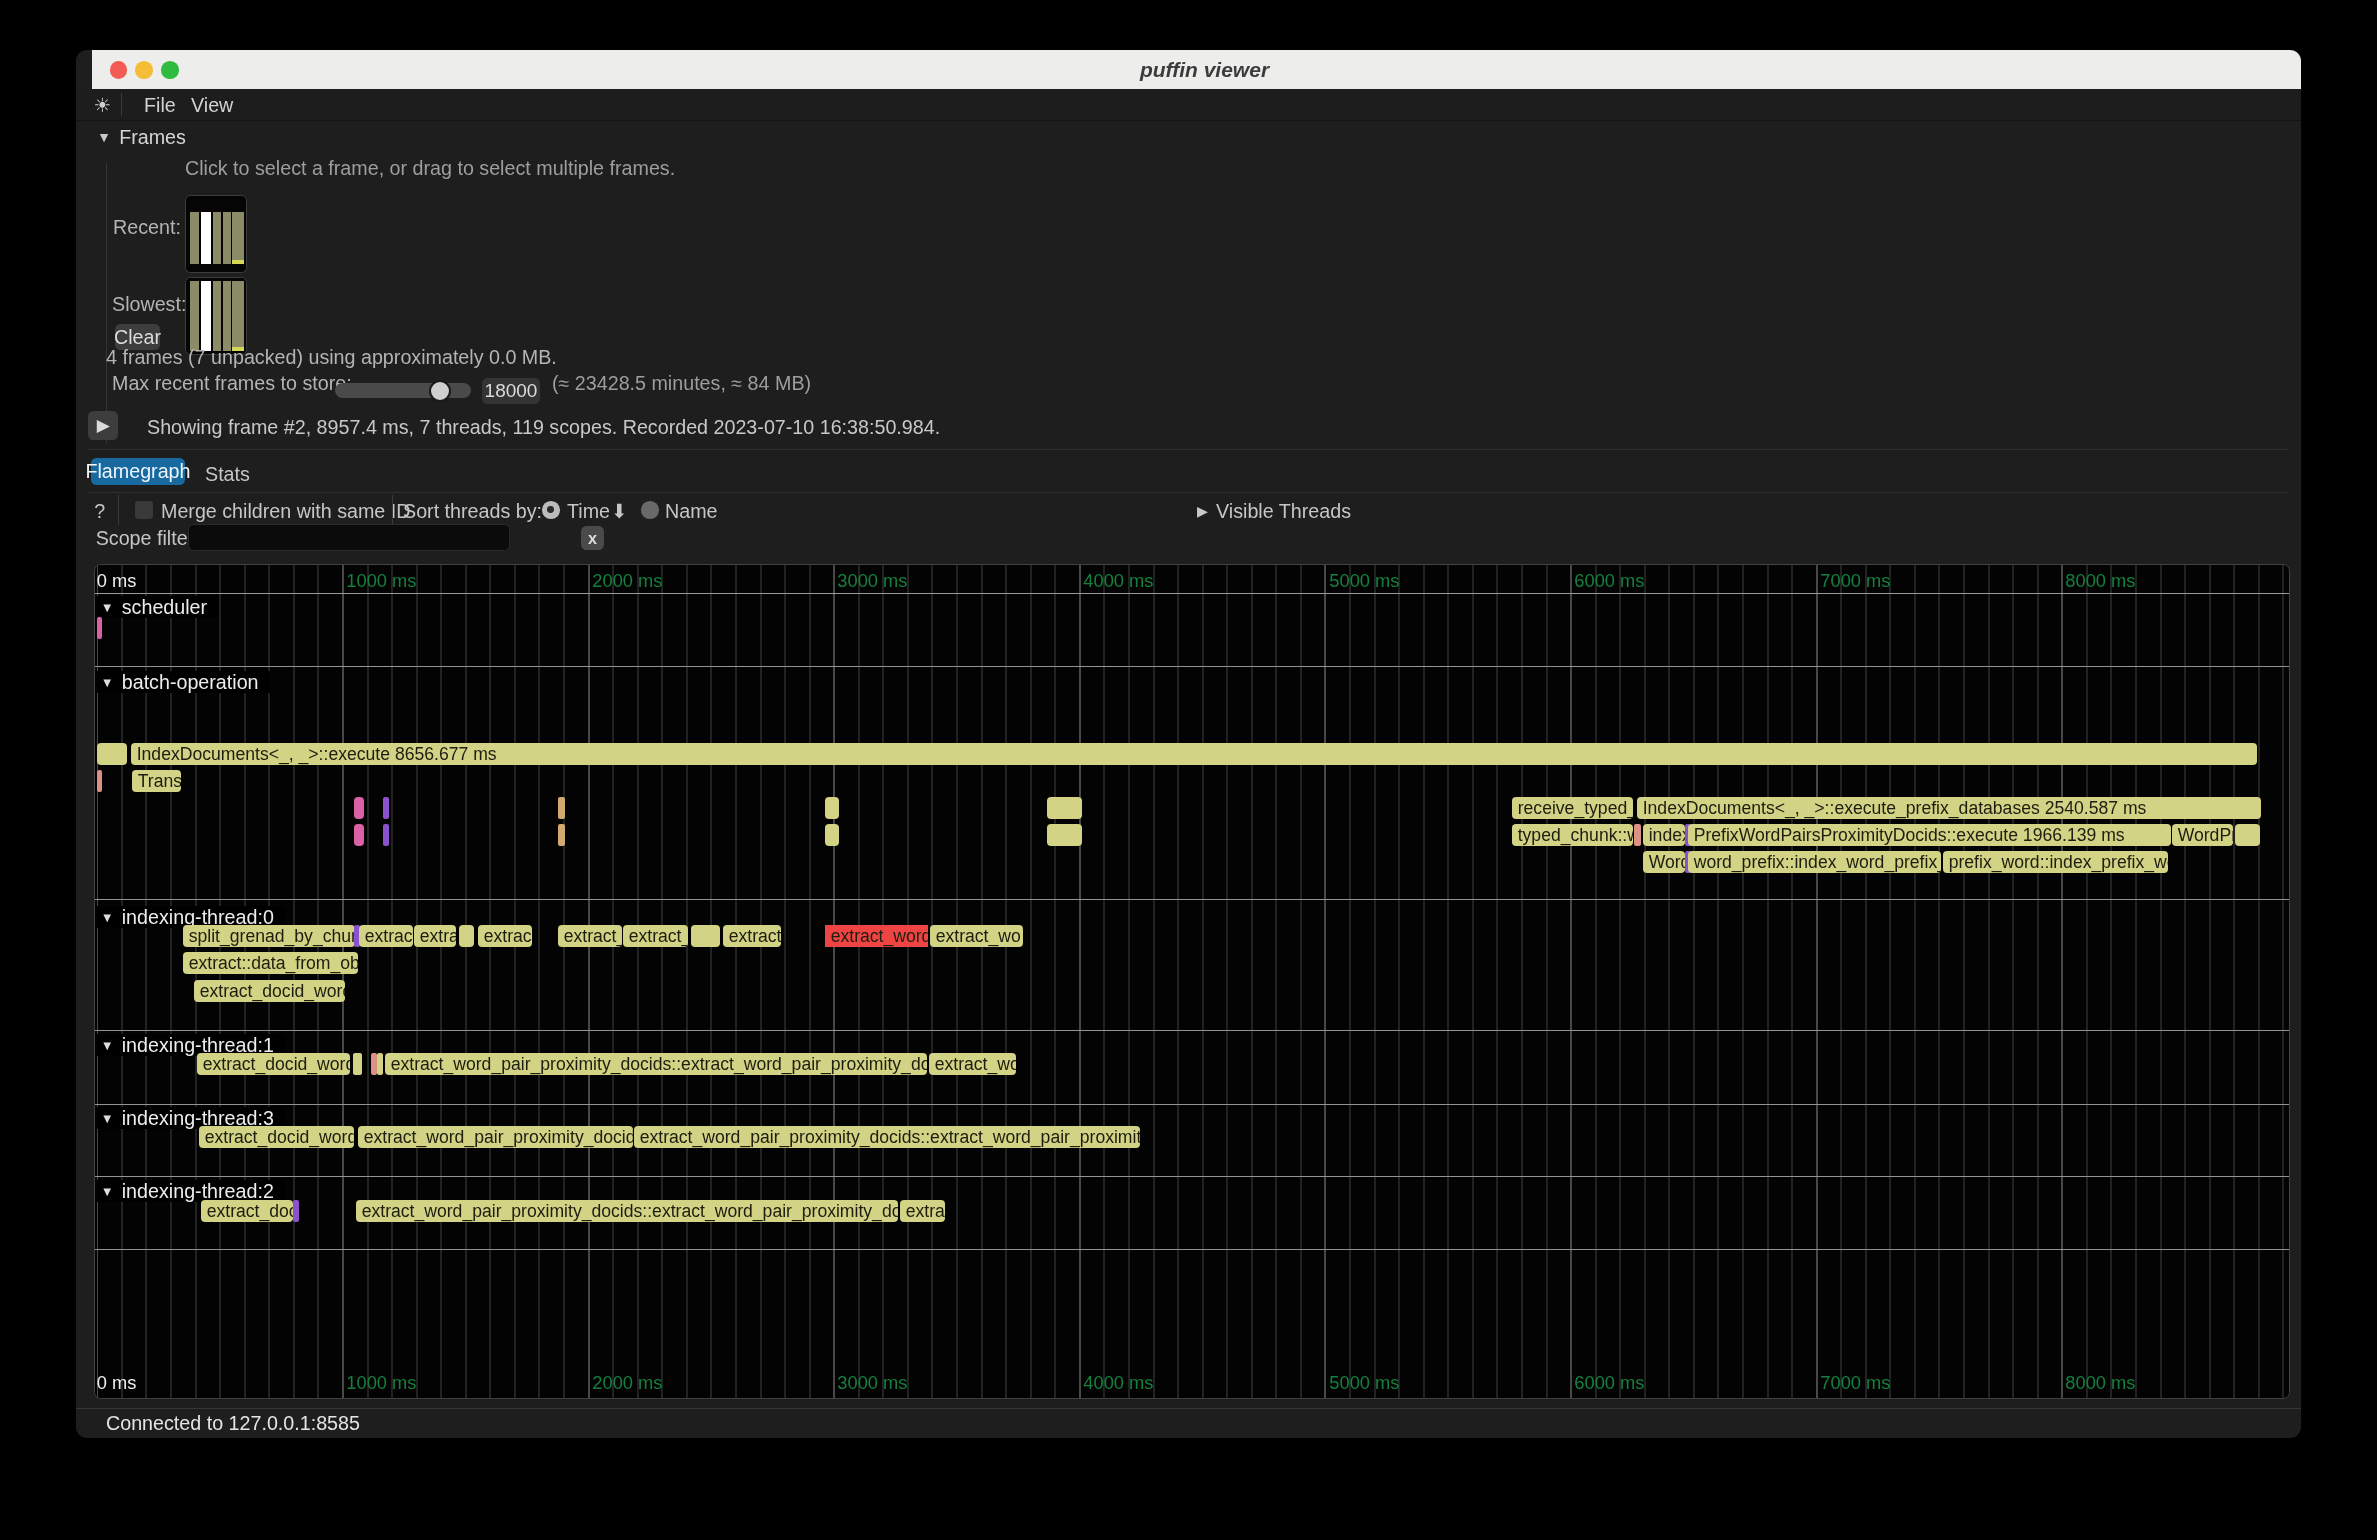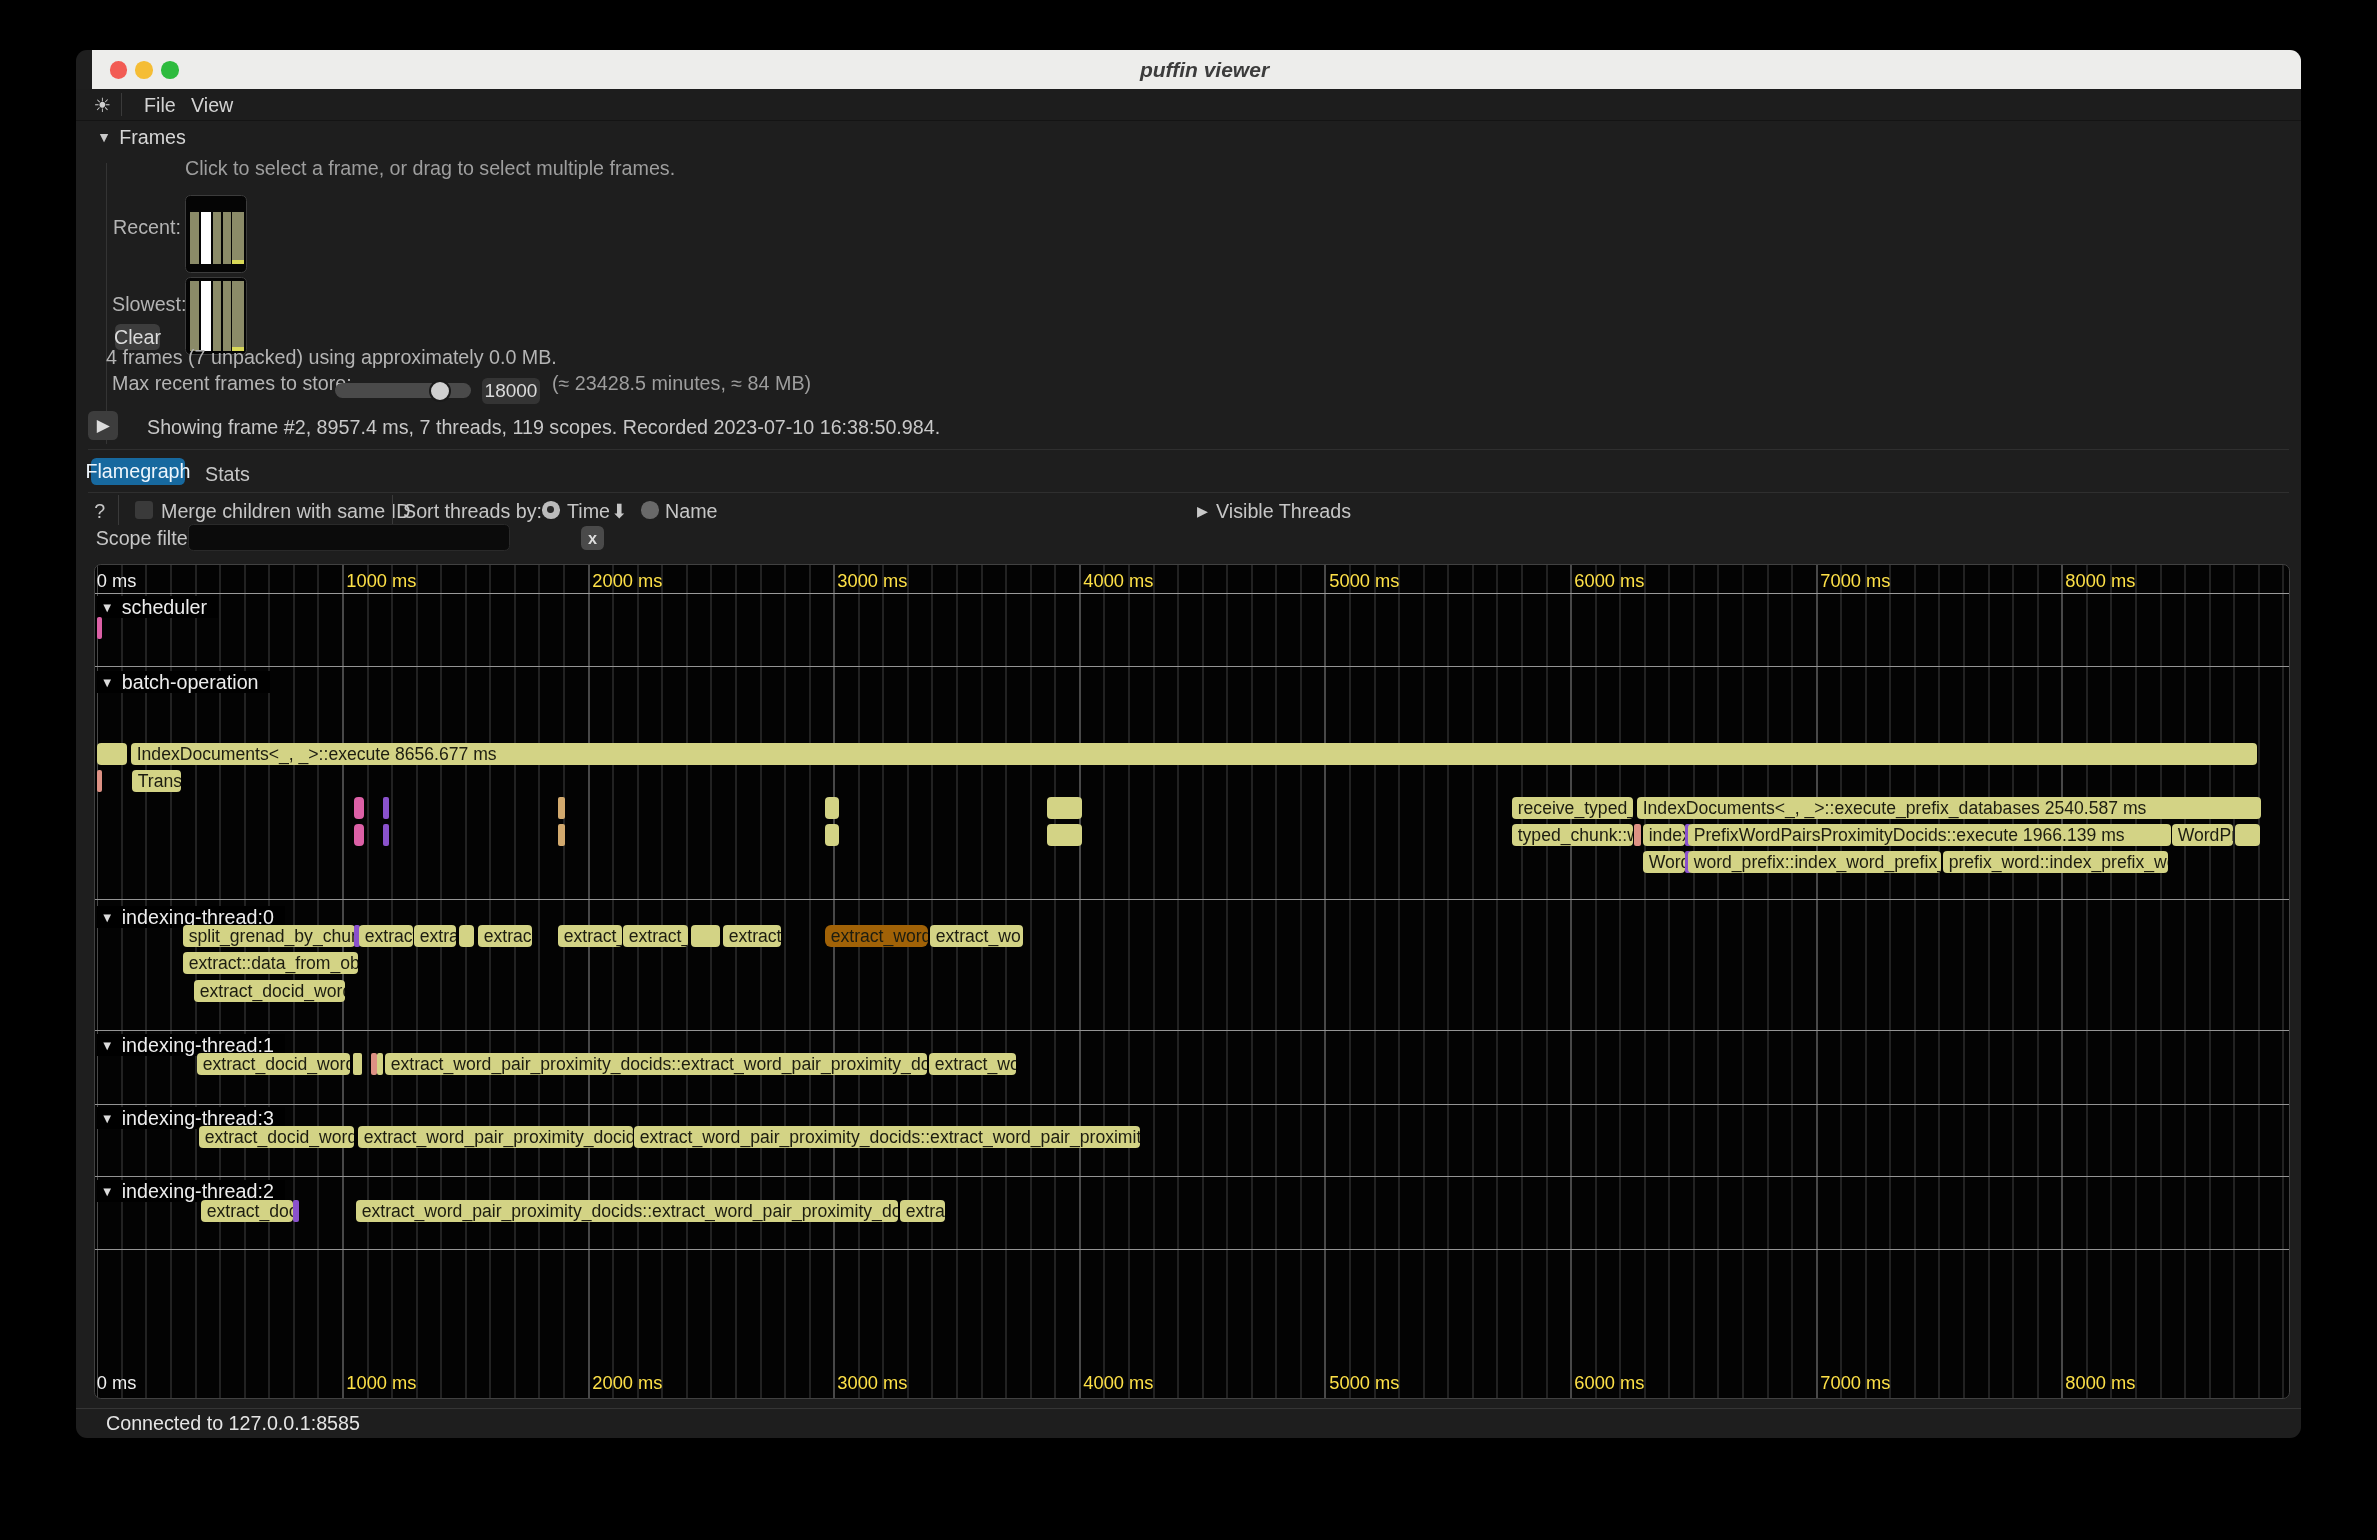--- a/index.html
+++ b/index.html
@@ -27,21 +27,21 @@
   .checkbox{position:absolute;width:17.6px;height:17.6px;background:#3a3a3a;border-radius:3.4px;}
   .radio{position:absolute;width:17.6px;height:17.6px;border-radius:50%;background:#696969;}
   .radio.sel{background:#bcbcbc;}
   .radio.sel::after{content:"";position:absolute;left:5.4px;top:5.4px;width:6.8px;height:6.8px;border-radius:50%;background:#2b2b2b;}
   .input{position:absolute;background:#0b0b0b;border:1.4px solid #2a2a2a;border-radius:5.4px;color:#ddd;
     font-size:18.3px;padding:0 6.8px;box-sizing:border-box;font-family:"Liberation Sans",sans-serif;}
   .flame{position:absolute;left:18.3px;top:514px;width:2194px;height:833px;background:#030303;
     border:1.4px solid #414141;border-radius:6.8px;overflow:hidden;}
   .grid{position:absolute;top:0;bottom:0;width:1.4px;background:#222;}
   .grid.major{background:#484848;}
-  .axis-label{position:absolute;font-size:18.3px;color:#fde047;white-space:nowrap;}
+  .axis-label{position:absolute;font-size:18.3px;color:#15803d;white-space:nowrap;}
   .axis-label.bright{color:#f0f0f0;}
   .hline{position:absolute;left:0;right:0;height:1.4px;background:#9a9a9a;}
   .sec-divider{position:absolute;left:0;right:0;height:1.4px;background:#949494;}
   .thread-header{position:absolute;height:22px;line-height:22px;color:#ededed;font-size:19.7px;
     background:#000;padding:0 11px 0 4.1px;white-space:nowrap;}
   .thread-header .tri{font-size:13px;color:#dcdcdc;margin-right:8.1px;}
   .bar{position:absolute;height:22.4px;line-height:22.4px;border-radius:4.1px;font-size:17.6px;color:#1d1d10;
     overflow:hidden;white-space:nowrap;box-sizing:border-box;padding-left:5.4px;}
   .statusbar-divider{position:absolute;left:0;top:1358px;width:100%;height:1.4px;background:#353535;}
 </style>
@@ -271,21 +271,21 @@
       <div class="bar" style="left: 88px; top: 360px; width: 172px; background: rgb(211, 211, 133); border-radius: 4.1px; color: rgb(29, 29, 16);">split_grenad_by_chun</div>
       <div class="bar" style="left: 259px; top: 360px; width: 4.7px; background: rgb(138, 82, 204); border-radius: 2px; color: rgb(29, 29, 16);"></div>
       <div class="bar" style="left: 264px; top: 360px; width: 54px; background: rgb(211, 211, 133); border-radius: 4.1px; color: rgb(29, 29, 16);">extract</div>
       <div class="bar" style="left: 319px; top: 360px; width: 42px; background: rgb(211, 211, 133); border-radius: 4.1px; color: rgb(29, 29, 16);">extra</div>
       <div class="bar" style="left: 364px; top: 360px; width: 15px; background: rgb(211, 211, 133); border-radius: 4.1px; color: rgb(29, 29, 16);"></div>
       <div class="bar" style="left: 383px; top: 360px; width: 54px; background: rgb(211, 211, 133); border-radius: 4.1px; color: rgb(29, 29, 16);">extrac</div>
       <div class="bar" style="left: 463px; top: 360px; width: 64px; background: rgb(211, 211, 133); border-radius: 4.1px; color: rgb(29, 29, 16);">extract_</div>
       <div class="bar" style="left: 528px; top: 360px; width: 65px; background: rgb(211, 211, 133); border-radius: 4.1px; color: rgb(29, 29, 16);">extract_</div>
       <div class="bar" style="left: 596px; top: 360px; width: 29px; background: rgb(211, 211, 133); border-radius: 4.1px; color: rgb(29, 29, 16);"></div>
       <div class="bar" style="left: 628px; top: 360px; width: 58px; background: rgb(211, 211, 133); border-radius: 4.1px; color: rgb(29, 29, 16);">extract</div>
-      <div class="bar" style="left: 730px; top: 360px; width: 103px; background: #a16207; border-radius: 6px; color: rgb(29, 29, 16);">extract_word</div>
+      <div class="bar" style="left: 730px; top: 360px; width: 103px; background: #ef4444; border-radius: 0; color: rgb(29, 29, 16);">extract_word</div>
       <div class="bar" style="left: 835px; top: 360px; width: 93px; background: rgb(211, 211, 133); border-radius: 4.1px; color: rgb(29, 29, 16);">extract_wo</div>
       <div class="bar" style="left: 88px; top: 387px; width: 175px; background: rgb(211, 211, 133); border-radius: 4.1px; color: rgb(29, 29, 16);">extract::data_from_ob</div>
       <div class="bar" style="left: 99px; top: 415px; width: 151px; background: rgb(211, 211, 133); border-radius: 4.1px; color: rgb(29, 29, 16);">extract_docid_word</div>
       <div class="sec-divider" style="top: 465px;"></div>
       <div class="thread-header" style="left: 1.4px; top: 469px;"><span class="tri">▼</span><span>indexing-thread:1</span></div>
       <div class="bar" style="left: 102px; top: 488px; width: 153px; background: rgb(211, 211, 133); border-radius: 4.1px; color: rgb(29, 29, 16);">extract_docid_word</div>
       <div class="bar" style="left: 258px; top: 488px; width: 8.8px; background: rgb(211, 211, 133); border-radius: 2px; color: rgb(29, 29, 16);"></div>
       <div class="bar" style="left: 276px; top: 488px; width: 5.4px; background: rgb(221, 145, 132); border-radius: 2px; color: rgb(29, 29, 16);"></div>
       <div class="bar" style="left: 282px; top: 488px; width: 5.4px; background: rgb(211, 211, 133); border-radius: 2px; color: rgb(29, 29, 16);"></div>
       <div class="bar" style="left: 290px; top: 488px; width: 542px; background: rgb(211, 211, 133); border-radius: 4.1px; color: rgb(29, 29, 16);">extract_word_pair_proximity_docids::extract_word_pair_proximity_doc</div>

